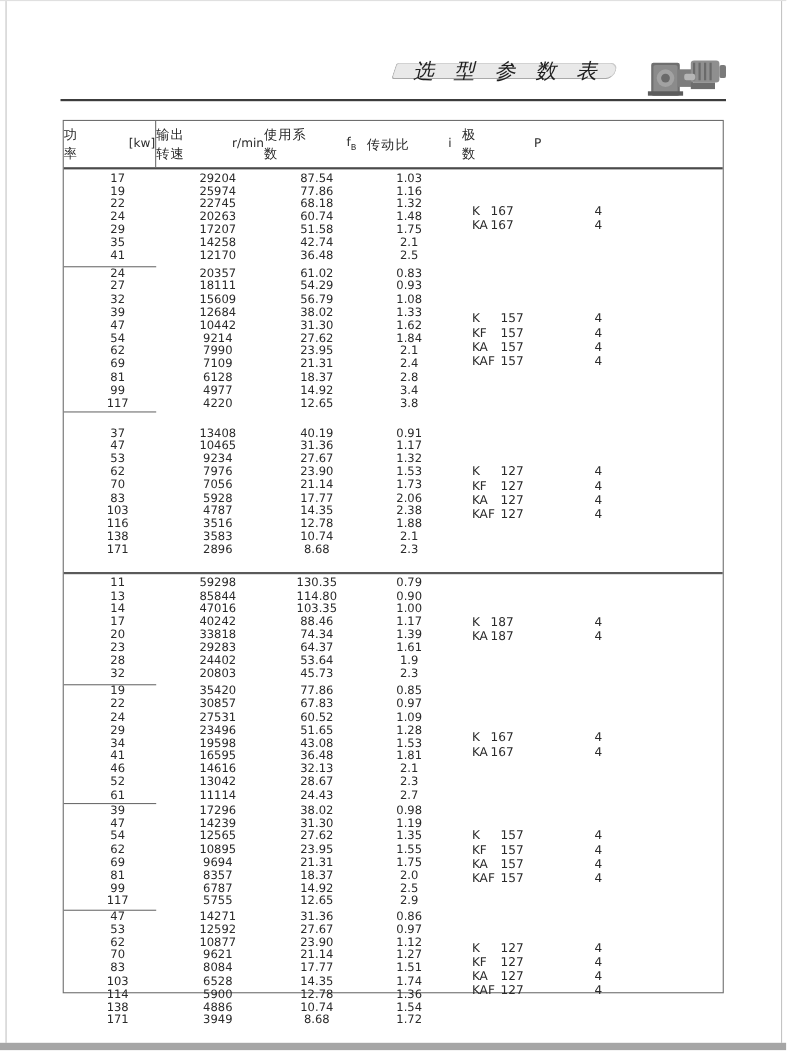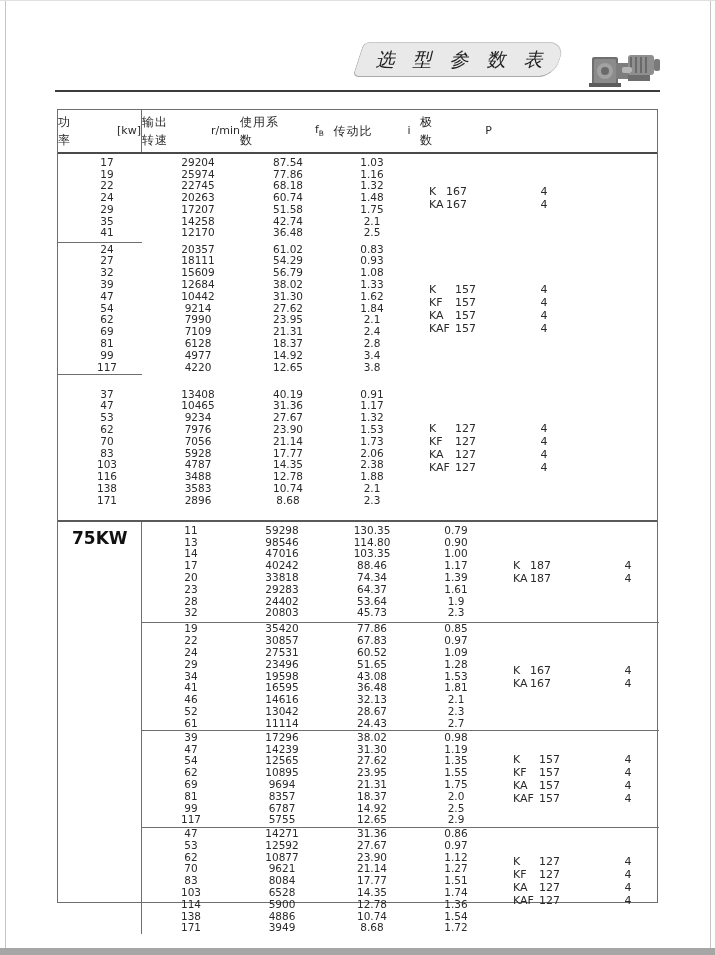--- a/index.html
+++ b/index.html
@@ -6,21 +6,21 @@
   .page{
     position:relative;width:715px;height:955px;background:#ffffff;
     font-family:"DejaVu Sans",sans-serif;color:#2a2a2a;overflow:hidden;
     border-top:1px solid #e0e0e0;box-sizing:border-box;
   }
   .side-border-l{position:absolute;left:5px;top:0;bottom:7px;width:1px;background:#c4c4c4;}
   .side-border-r{position:absolute;right:4px;top:0;bottom:7px;width:1px;background:#c4c4c4;}
   .bottom-bar{position:absolute;left:0;right:0;bottom:0;height:7px;background:#a6a6a6;}
 
   
-  .banner{position:absolute;left:358px;top:41px;width:202px;height:35px;}
+  .banner{position:absolute;left:358px;top:56px;width:202px;height:15px;}
   .banner-bg{
     position:absolute;inset:0;background:#e9e9e9;
     border:1px solid #c9c9c9;border-bottom-color:#a9a9a9;border-left-color:#b5b5b5;
     border-radius:6px 16px 16px 6px;transform:skewX(-18deg);
   }
   .banner-text{
     position:relative;display:flex;align-items:center;justify-content:center;
     width:100%;height:100%;font-family:"DejaVu Serif",serif;font-style:italic;
     font-size:19px;letter-spacing:6px;color:#1e1e1e;padding-left:6px;box-sizing:border-box;
   }
@@ -329,21 +329,21 @@
                   <span>2.06</span>
                 </div>
                 <div class="row">
                   <span>103</span>
                   <span>4787</span>
                   <span>14.35</span>
                   <span>2.38</span>
                 </div>
                 <div class="row">
                   <span>116</span>
-                  <span>3488</span>
+                  <span>3516</span>
                   <span>12.78</span>
                   <span>1.88</span>
                 </div>
                 <div class="row">
                   <span>138</span>
                   <span>3583</span>
                   <span>10.74</span>
                   <span>2.1</span>
                 </div>
                 <div class="row">
@@ -380,35 +380,32 @@
                     <span class="model-prefix">KAF</span>
                     <span>127</span>
                   </div>
                   <div class="poles-cell">4</div>
                 </div>
               </div>
             </div>
           </div>
         </div>
         <div class="section s1">
-          <div class="power-col">
-            <div class="power-label">75KW</div>
-          </div>
           <div>
             <div class="block">
               <div class="rows">
                 <div class="row">
                   <span>11</span>
                   <span>59298</span>
                   <span>130.35</span>
                   <span>0.79</span>
                 </div>
                 <div class="row">
                   <span>13</span>
-                  <span>98546</span>
+                  <span>85844</span>
                   <span>114.80</span>
                   <span>0.90</span>
                 </div>
                 <div class="row">
                   <span>14</span>
                   <span>47016</span>
                   <span>103.35</span>
                   <span>1.00</span>
                 </div>
                 <div class="row">

